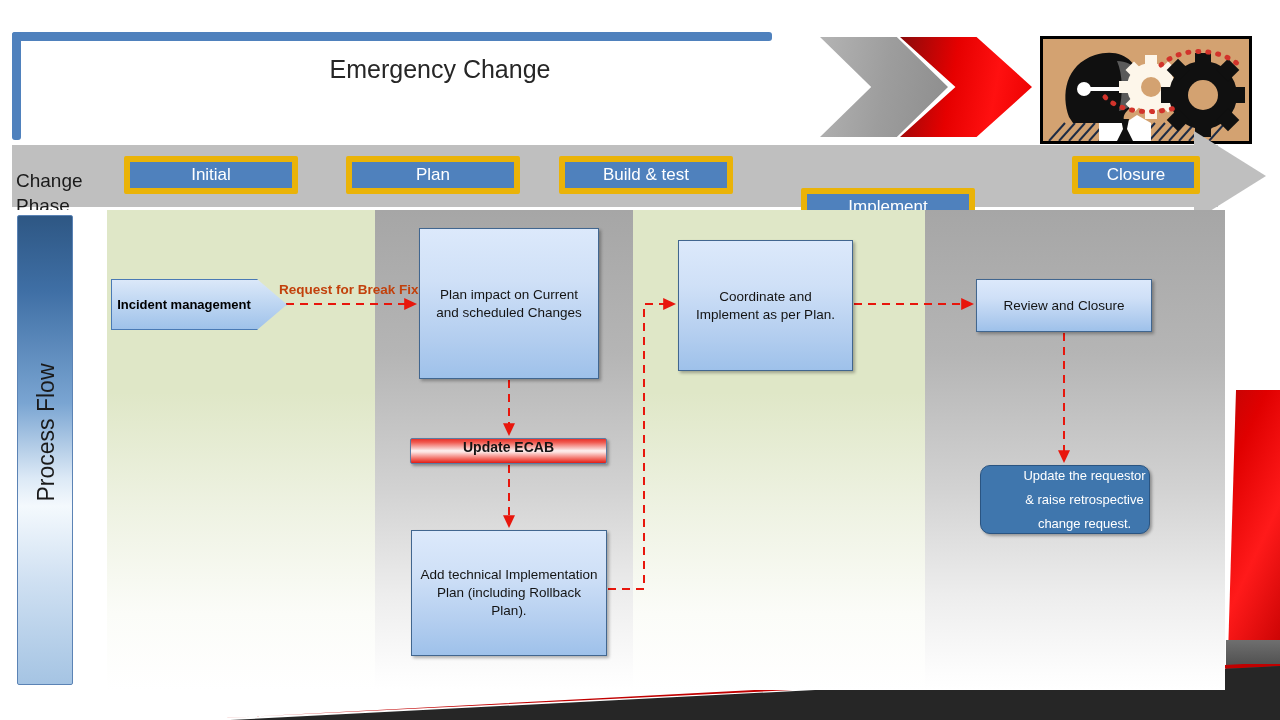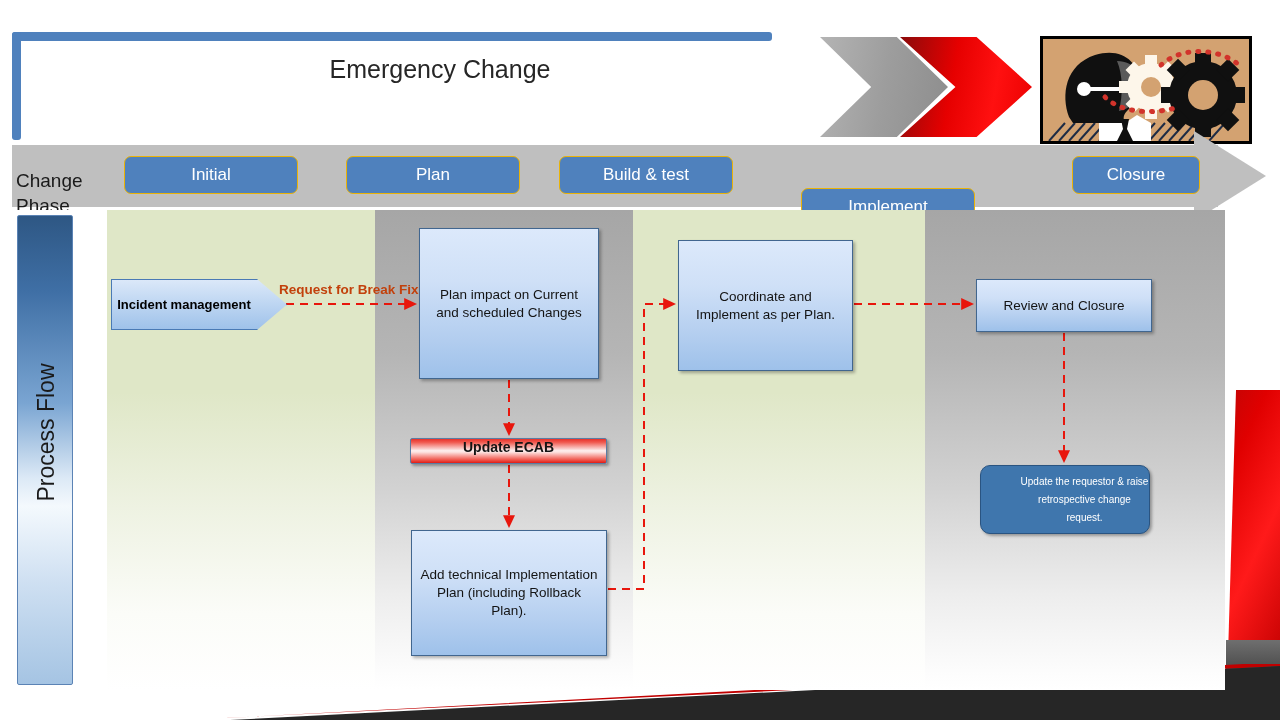--- a/index.html
+++ b/index.html
@@ -105,22 +105,22 @@
   }
   .phase-label {
     position: absolute; left: 16px; top: 146px;
     width: 92px; font-size: 19px; line-height: 25px;
     color: #1a1a1a;
     margin-top: 22px;
   }
   .phase-chip {
     position: absolute; top: 156px; height: 38px;
     background: #4f81bd;
-    border: 1px solid #eab308;
-    border-radius: 7px;
+    border: 6px solid #eab308;
+    border-radius: 2px;
     color: #ffffff; font-size: 17px;
     display: flex; align-items: center; justify-content: center;
   }
 
   
   .flow-area {
     position: absolute; left: 12px; top: 210px;
     width: 1213px; height: 480px;
     background: #ffffff;
   }
@@ -184,21 +184,21 @@
 
   .solid-blue-box {
     position: absolute;
     background: #3f76ad;
     border: 1px solid #2a5481;
     border-radius: 10px;
     display: flex; align-items: center; justify-content: center;
     text-align: center; color: #ffffff;
     box-shadow: 2px 2px 3px rgba(0,0,0,.32);
   }
-  .solid-blue-box span { display: block; line-height: 18px; font-size: 10px; padding-left: 39px; }
+  .solid-blue-box span { display: block; line-height: 24px; font-size: 13px; padding-left: 39px; }
 
   .conn-label {
     position: absolute;
     font-size: 13.5px; font-weight: bold; color: #c2410c;
     white-space: nowrap;
   }
 
   svg.wires { position: absolute; left: 0; top: 0; width: 1280px; height: 720px; pointer-events: none; }
 </style>
 </head>

